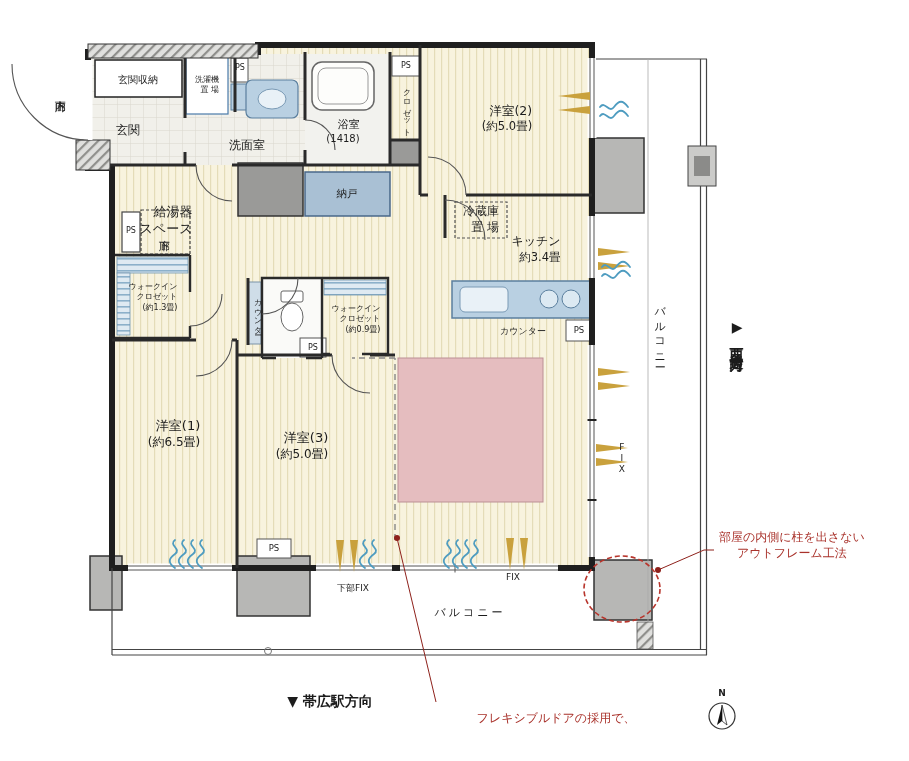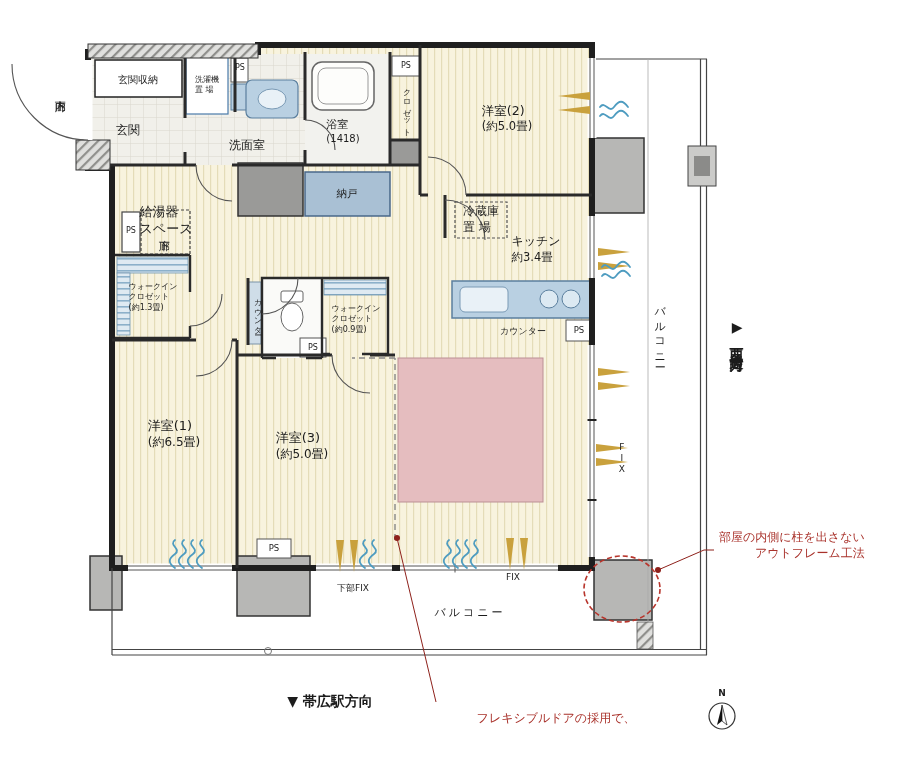--- a/index.html
+++ b/index.html
@@ -1,25 +1,25 @@
 <!DOCTYPE html>
 <html><head>
 <meta charset="utf-8">
 <style>
   html,body{margin:0;padding:0;background:#fff}
   body{font-family:"DejaVu Sans","Liberation Sans",sans-serif}
   #stage{position:relative;width:909px;height:761px;background:#fff;overflow:hidden}
   #stage > svg{position:absolute;left:0;top:0;display:block}
-  .lbl{position:absolute;transform:translate(-50%,-50%);text-align:left;color:#1c1c1c;line-height:1.3;white-space:nowrap;font-size:12px}
+  .lbl{position:absolute;transform:translate(-50%,-50%);text-align:right;color:#1c1c1c;line-height:1.3;white-space:nowrap;font-size:12px}
   .lbl span{display:block}
   .vert{writing-mode:vertical-rl;text-orientation:mixed;letter-spacing:2px}
   .vert span{display:inline}
   .upright{text-orientation:upright;letter-spacing:1px}
   .red{color:#a9322b}
-  .left{text-align:right;transform:translate(0,-50%)}
+  .left{text-align:center;transform:translate(0,-50%)}
   .b{font-weight:bold}
   .ls3{letter-spacing:3px}
 </style>
 </head>
 <body>
 
 <div id="stage">
 
 <svg width="909" height="761" viewBox="0 0 909 761">
   <defs>

